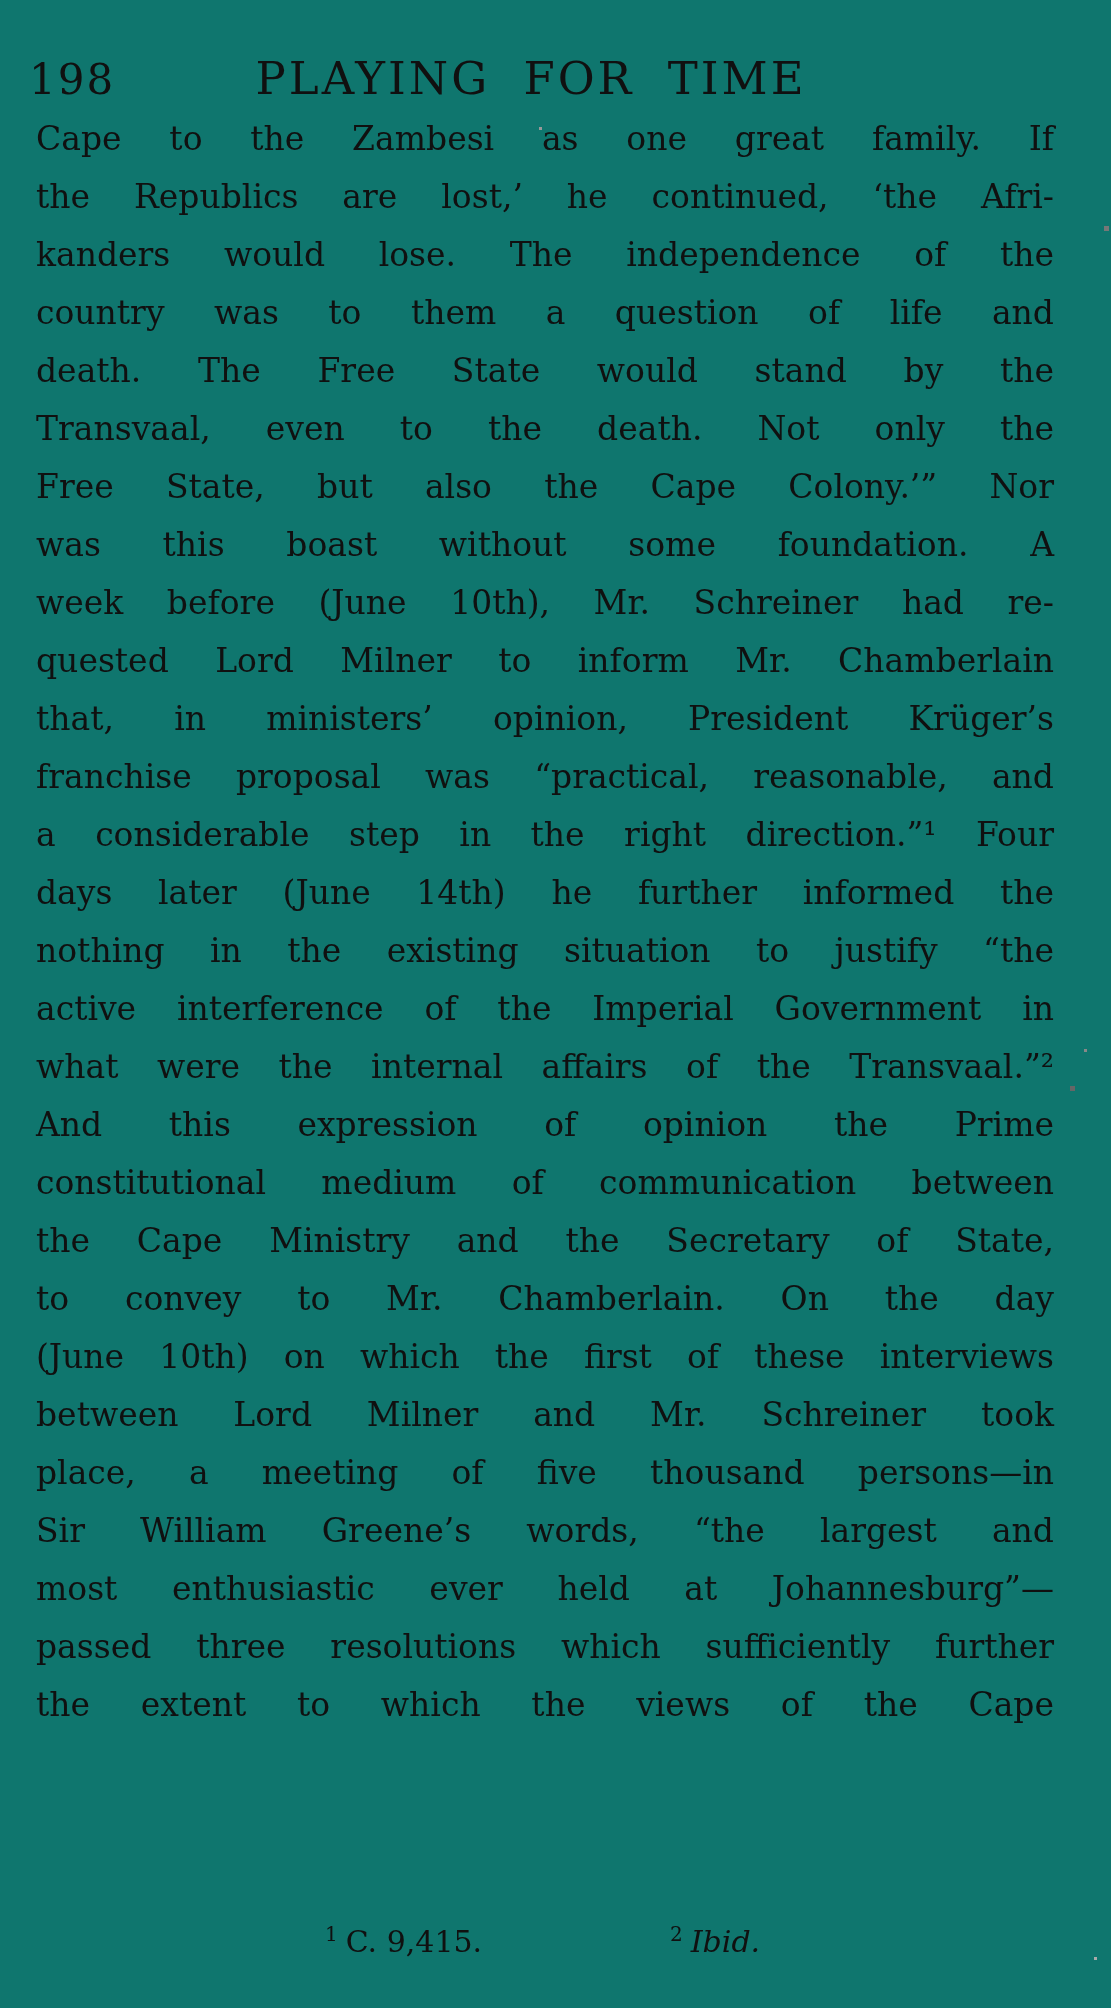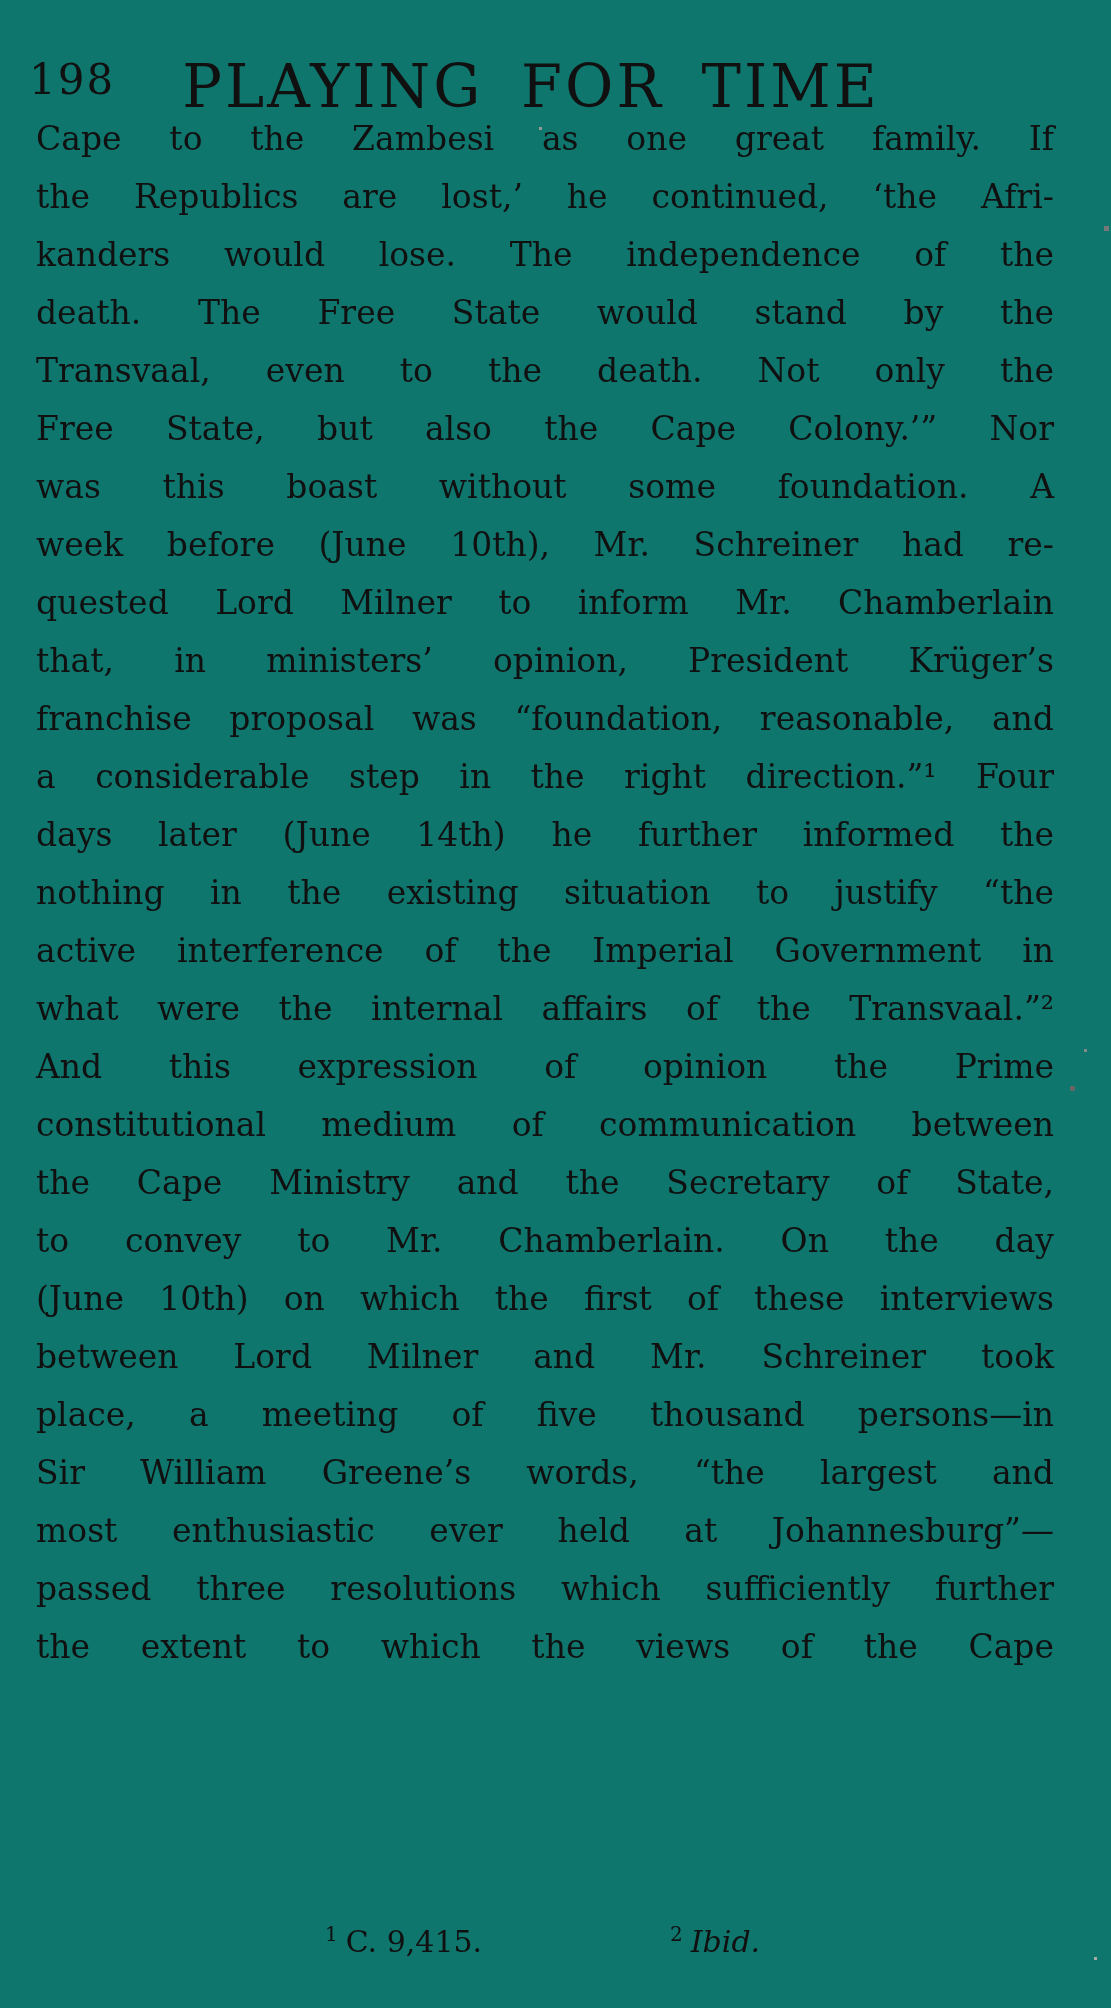--- a/index.html
+++ b/index.html
@@ -27,21 +27,21 @@
   .page-number {
     position: absolute;
     left: 7px;
     top: 3px;
     font-size: 42px;
     letter-spacing: 2px;
   }
   .page-title {
     display: block;
     text-align: center;
-    font-size: 59px;
+    font-size: 45px;
     letter-spacing: 3px;
     word-spacing: 16px;
     white-space: nowrap;
   }
   .text-block {
     position: absolute;
     left: 36px;
     top: 110px;
     width: 1018px;
     font-size: 33px;
@@ -97,28 +97,29 @@
 
   <div class="page-header">
     <span class="page-number">198</span>
     <span class="page-title">PLAYING FOR TIME</span>
   </div>
 
   <div class="text-block">
       <div class="line">Cape to the Zambesi as one great family. If</div>
       <div class="line">the Republics are lost,’ he continued, ‘the Afri-</div>
       <div class="line">kanders would lose. The independence of the</div>
+      <div class="line">country was to them a question of life and</div>
       <div class="line">death. The Free State would stand by the</div>
       <div class="line">Transvaal, even to the death. Not only the</div>
       <div class="line">Free State, but also the Cape Colony.’” Nor</div>
       <div class="line">was this boast without some foundation. A</div>
       <div class="line">week before (June 10th), Mr. Schreiner had re-</div>
       <div class="line">quested Lord Milner to inform Mr. Chamberlain</div>
       <div class="line">that, in ministers’ opinion, President Krüger’s</div>
-      <div class="line">franchise proposal was “foundation, reasonable, and</div>
+      <div class="line">franchise proposal was “practical, reasonable, and</div>
       <div class="line">a considerable step in the right direction.”¹ Four</div>
       <div class="line">days later (June 14th) he further informed the</div>
       <div class="line">nothing in the existing situation to justify “the</div>
       <div class="line">active interference of the Imperial Government in</div>
       <div class="line">what were the internal affairs of the Transvaal.”²</div>
       <div class="line">And this expression of opinion the Prime</div>
       <div class="line">constitutional medium of communication between</div>
       <div class="line">the Cape Ministry and the Secretary of State,</div>
       <div class="line">to convey to Mr. Chamberlain. On the day</div>
       <div class="line">(June 10th) on which the first of these interviews</div>

